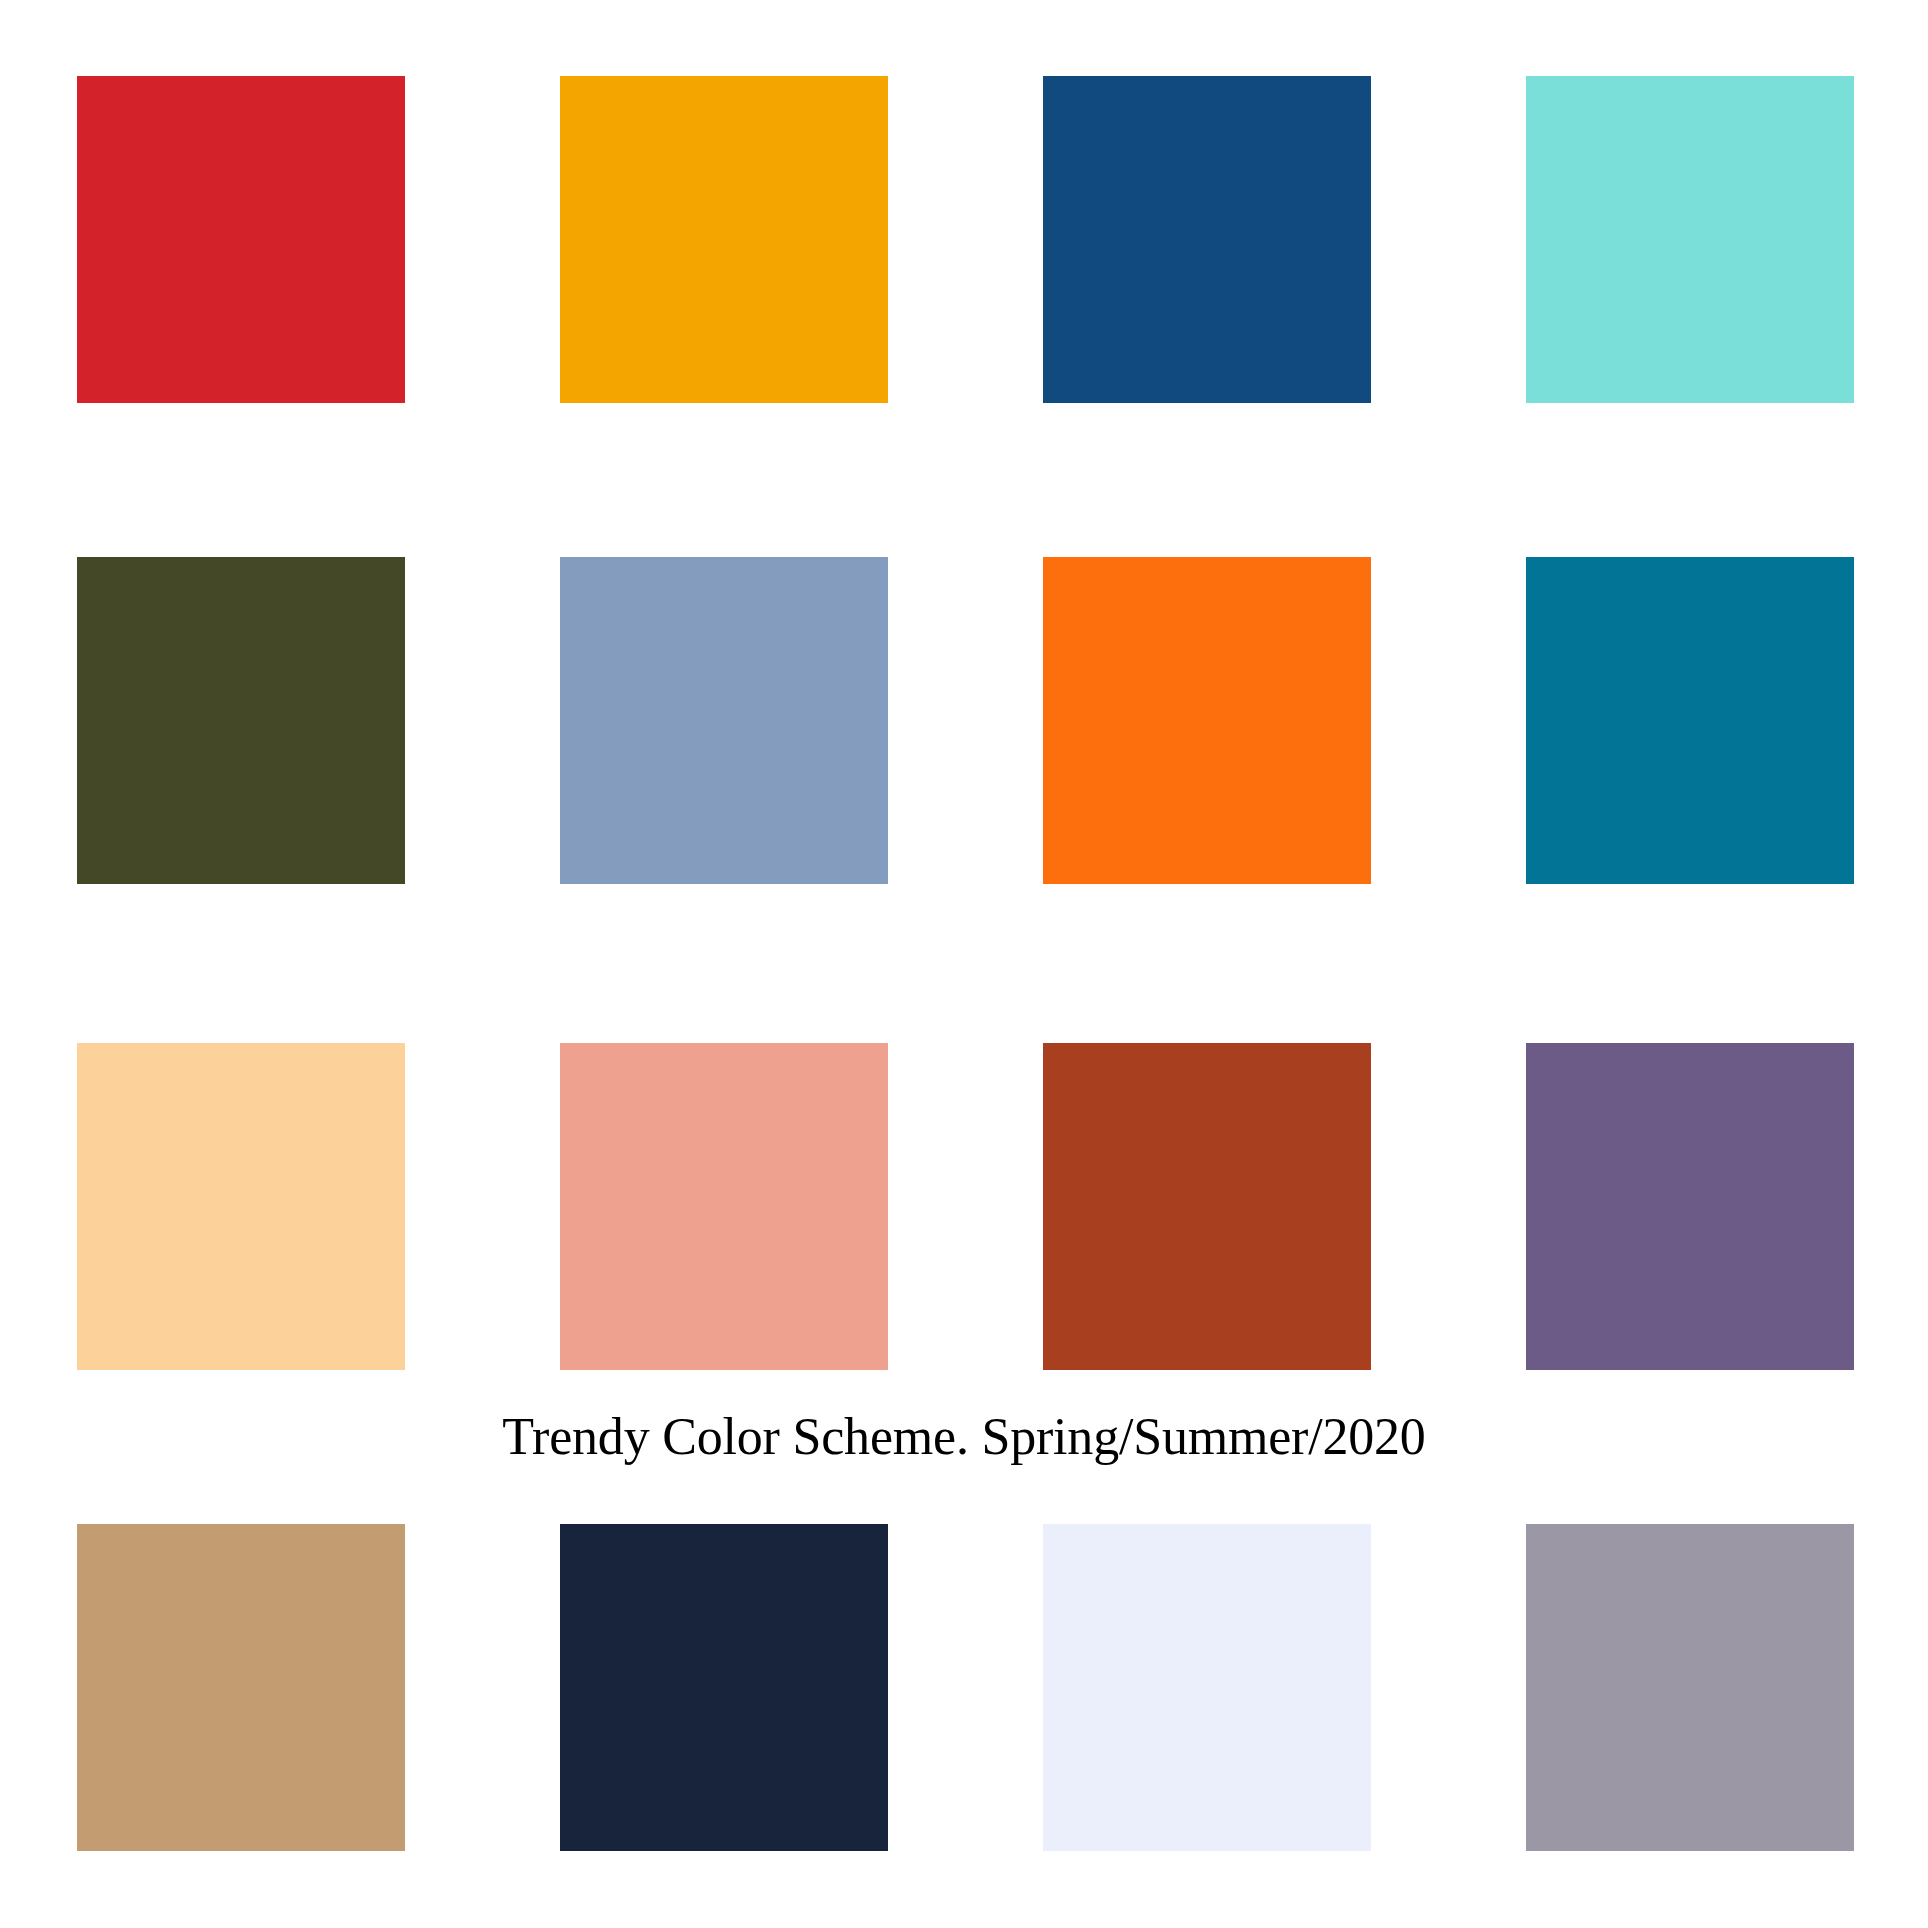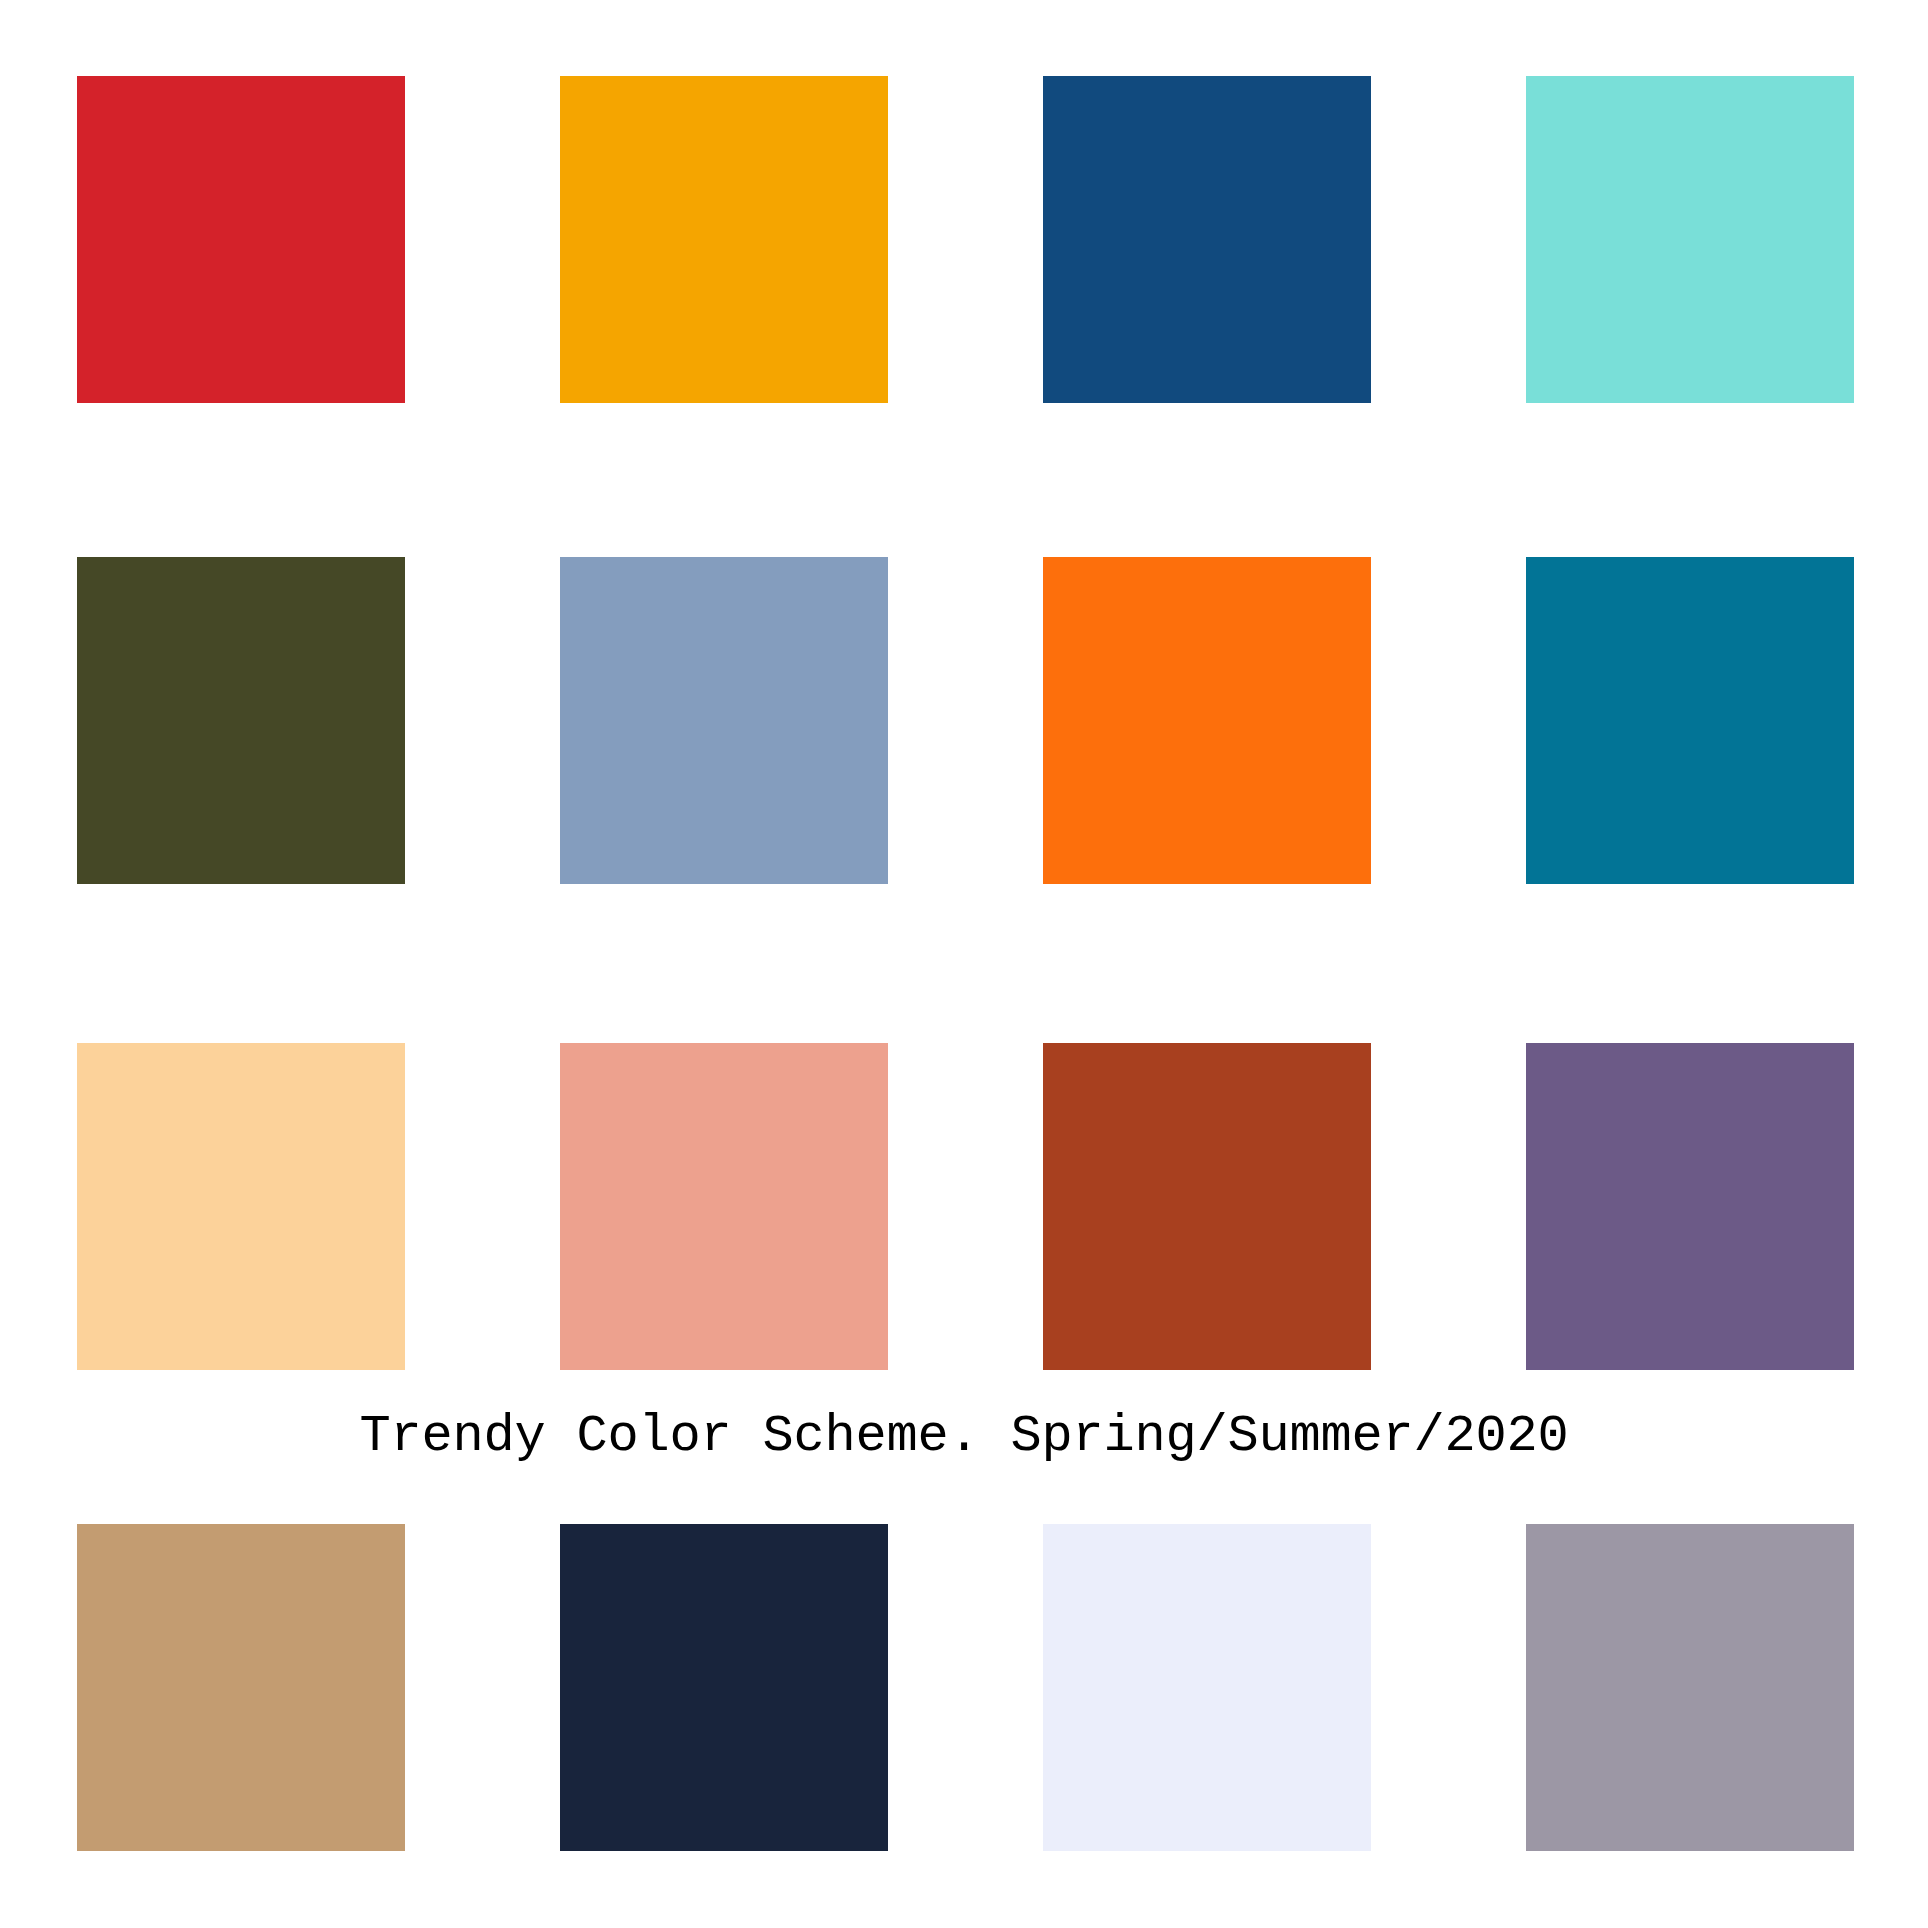--- a/index.html
+++ b/index.html
@@ -29,21 +29,21 @@
     height: 327px;
     display: block;
   }
 
   #caption {
     position: absolute;
     left: 0;
     top: 1408px;
     width: 1928px;
     text-align: center;
-    font-family: Liberation Mono, monospace;
+    font-family: Liberation Serif, serif;
     font-size: 52px;
     font-weight: 400;
     line-height: 1.1;
     color: #000000;
     letter-spacing: -0.2px;
     white-space: nowrap;
   }
 
   .row-band {
     position: absolute;

